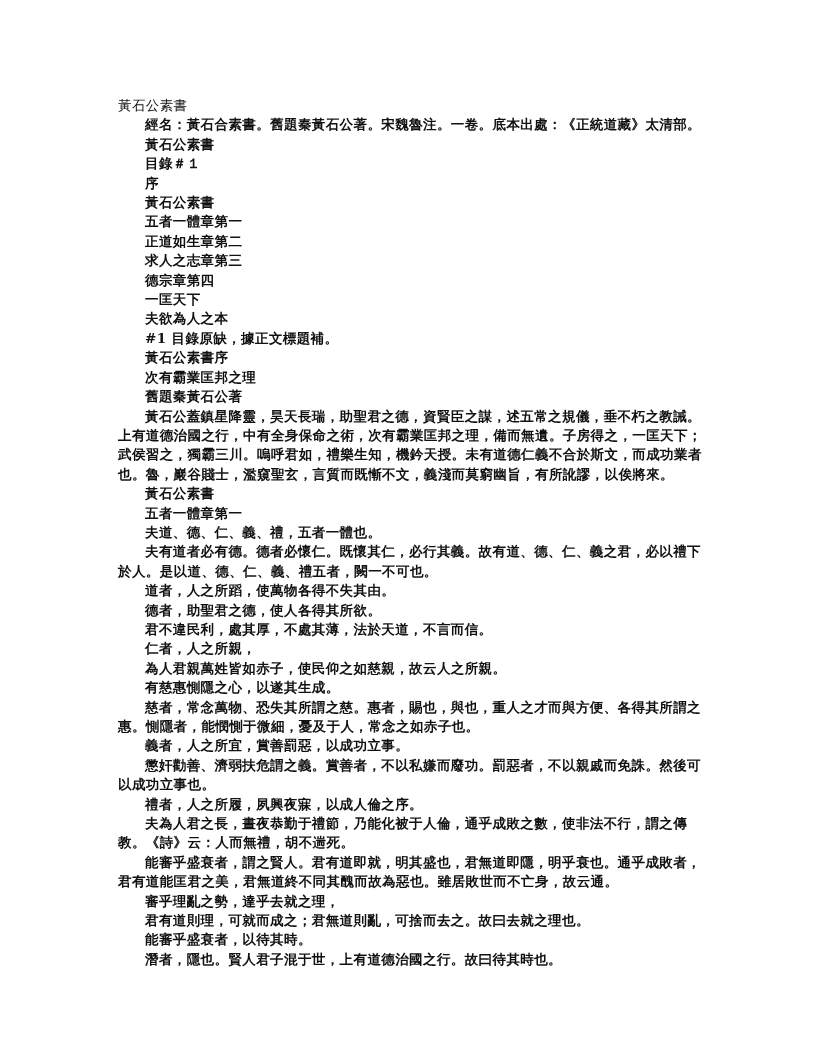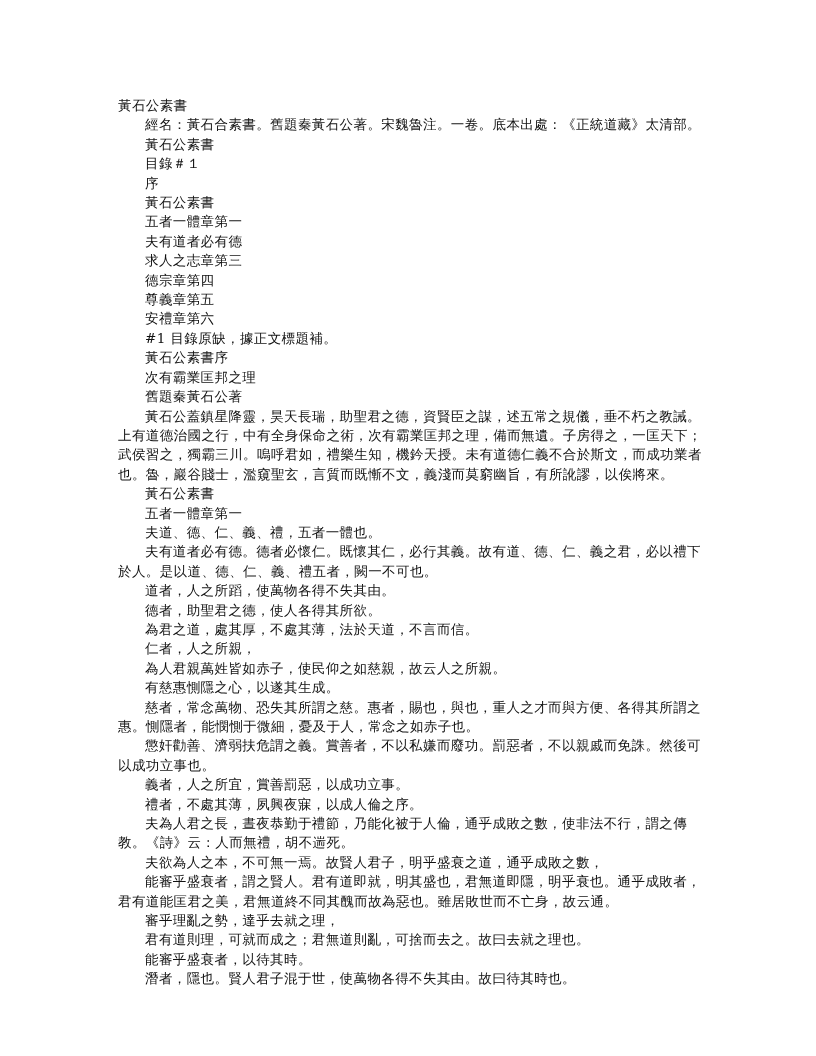--- a/index.html
+++ b/index.html
@@ -15,57 +15,56 @@
       position: absolute;
       left: 118px;
       top: 96px;
       width: 586px;
       font-size: 13.5px;
       line-height: 19.4px;
       letter-spacing: 0.4px;
     }
     .line { margin: 0; padding: 0; white-space: normal; word-break: break-all; }
     .title { text-indent: 0; }
-    .indent { text-indent: 27px; }
+    .indent { text-indent: 27px; font-weight: bold; }
   </style>
 </head>
 <body>
 
 <div class="page">
   <p class="line title">黃石公素書</p>
   <p class="line indent">經名：黃石合素書。舊題秦黃石公著。宋魏魯注。一卷。底本出處：《正統道藏》太清部。</p>
   <p class="line indent">黃石公素書</p>
   <p class="line indent">目錄＃１</p>
   <p class="line indent">序</p>
   <p class="line indent">黃石公素書</p>
   <p class="line indent">五者一體章第一</p>
-  <p class="line indent">夫有道者必有德</p>
+  <p class="line indent">正道如生章第二</p>
   <p class="line indent">求人之志章第三</p>
   <p class="line indent">德宗章第四</p>
-  <p class="line indent">尊義章第五</p>
-  <p class="line indent">安禮章第六</p>
+  <p class="line indent">一匡天下</p>
+  <p class="line indent">夫欲為人之本</p>
   <p class="line indent">#1 目錄原缺，據正文標題補。</p>
   <p class="line indent">黃石公素書序</p>
   <p class="line indent">次有霸業匡邦之理</p>
   <p class="line indent">舊題秦黃石公著</p>
   <p class="line indent">黃石公蓋鎮星降靈，昊天長瑞，助聖君之德，資賢臣之謀，述五常之規儀，垂不朽之教誡。上有道德治國之行，中有全身保命之術，次有霸業匡邦之理，備而無遺。子房得之，一匡天下；武侯習之，獨霸三川。嗚呼君如，禮樂生知，機鈐天授。未有道德仁義不合於斯文，而成功業者也。魯，巖谷賤士，濫窺聖玄，言質而既慚不文，義淺而莫窮幽旨，有所訛謬，以俟將來。</p>
   <p class="line indent">黃石公素書</p>
   <p class="line indent">五者一體章第一</p>
   <p class="line indent">夫道、德、仁、義、禮，五者一體也。</p>
   <p class="line indent">夫有道者必有德。德者必懷仁。既懷其仁，必行其義。故有道、德、仁、義之君，必以禮下於人。是以道、德、仁、義、禮五者，闕一不可也。</p>
   <p class="line indent">道者，人之所蹈，使萬物各得不失其由。</p>
   <p class="line indent">德者，助聖君之德，使人各得其所欲。</p>
-  <p class="line indent">為君之道，處其厚，不處其薄，法於天道，不言而信。</p>
+  <p class="line indent">君不違民利，處其厚，不處其薄，法於天道，不言而信。</p>
   <p class="line indent">仁者，人之所親，</p>
   <p class="line indent">為人君親萬姓皆如赤子，使民仰之如慈親，故云人之所親。</p>
   <p class="line indent">有慈惠惻隱之心，以遂其生成。</p>
   <p class="line indent">慈者，常念萬物、恐失其所謂之慈。惠者，賜也，與也，重人之才而與方便、各得其所謂之惠。惻隱者，能憫惻于微細，憂及于人，常念之如赤子也。</p>
+  <p class="line indent">義者，人之所宜，賞善罰惡，以成功立事。</p>
   <p class="line indent">懲奸勸善、濟弱扶危謂之義。賞善者，不以私嫌而廢功。罰惡者，不以親戚而免誅。然後可以成功立事也。</p>
-  <p class="line indent">義者，人之所宜，賞善罰惡，以成功立事。</p>
-  <p class="line indent">禮者，不處其薄，夙興夜寐，以成人倫之序。</p>
+  <p class="line indent">禮者，人之所履，夙興夜寐，以成人倫之序。</p>
   <p class="line indent">夫為人君之長，晝夜恭勤于禮節，乃能化被于人倫，通乎成敗之數，使非法不行，謂之傳教。《詩》云：人而無禮，胡不遄死。</p>
-  <p class="line indent">夫欲為人之本，不可無一焉。故賢人君子，明乎盛衰之道，通乎成敗之數，</p>
   <p class="line indent">能審乎盛衰者，謂之賢人。君有道即就，明其盛也，君無道即隱，明乎衰也。通乎成敗者，君有道能匡君之美，君無道終不同其醜而故為惡也。雖居敗世而不亡身，故云通。</p>
   <p class="line indent">審乎理亂之勢，達乎去就之理，</p>
   <p class="line indent">君有道則理，可就而成之；君無道則亂，可捨而去之。故曰去就之理也。</p>
   <p class="line indent">能審乎盛衰者，以待其時。</p>
-  <p class="line indent">潛者，隱也。賢人君子混于世，使萬物各得不失其由。故曰待其時也。</p>
+  <p class="line indent">潛者，隱也。賢人君子混于世，上有道德治國之行。故曰待其時也。</p>
 </div>
 
 </body></html>

